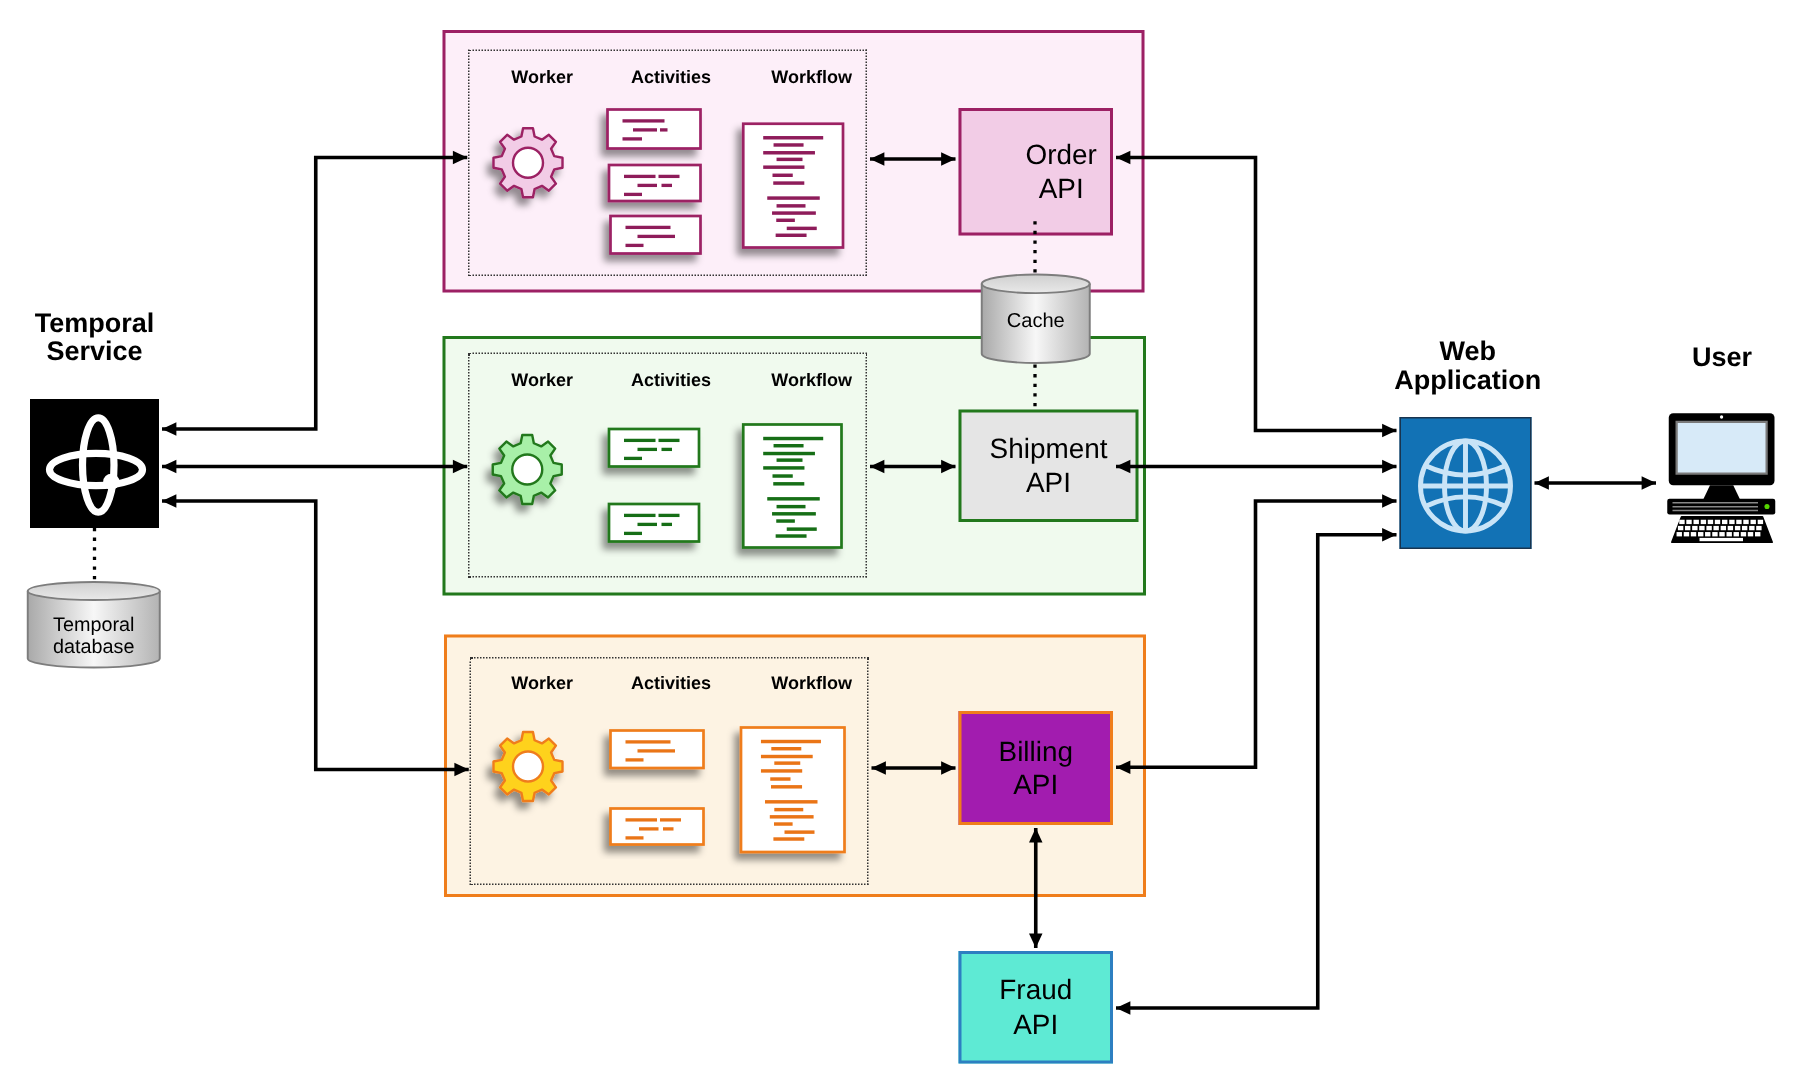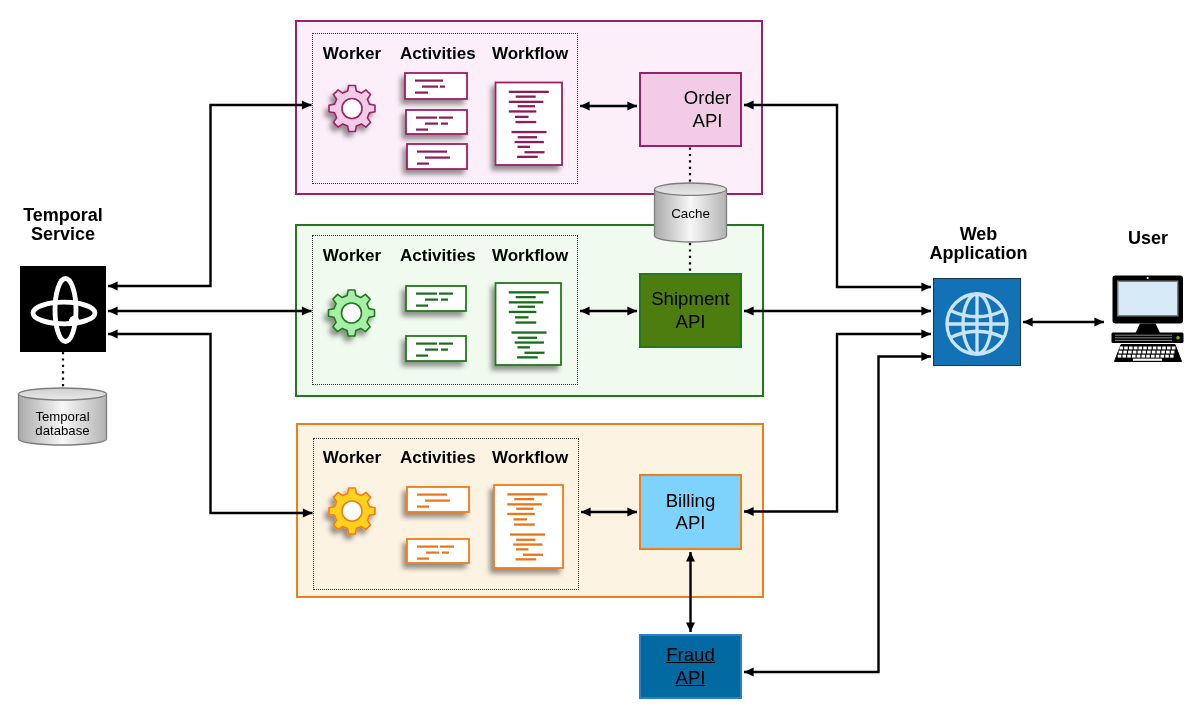--- a/index.html
+++ b/index.html
@@ -3,43 +3,43 @@
 html,body{margin:0;padding:0;}
 body{width:1200px;height:726px;position:relative;background:#fff;
   font-family:"Liberation Sans",sans-serif;overflow:hidden;}
 .abs{position:absolute;}
 .panel{position:absolute;border:2.4px solid;box-sizing:border-box;}
 .dotted{position:absolute;border:1.5px dotted #333;box-sizing:border-box;}
 .api{position:absolute;border:2px solid;box-sizing:border-box;display:flex;
   align-items:center;justify-content:center;text-align:center;
   font-size:18.6px;line-height:22.4px;color:#000;}
 .lbl{position:absolute;font-weight:bold;color:#000;text-align:center;}
-.h3{font-size:17px;}
+.h3{font-size:12px;text-align:right;}
 .h2{font-size:18px;line-height:19.4px;}
 </style></head><body>
 
 <div class="panel" style="left:295px;top:20px;width:468px;height:175px;background:#fdeff9;border-color:#9c2064;"></div>
 <div class="panel" style="left:295px;top:224px;width:469px;height:173px;background:#f0faee;border-color:#22781c;"></div>
 <div class="panel" style="left:296px;top:423px;width:468px;height:175px;background:#fdf3e3;border-color:#ef7d1b;"></div>
 <div class="dotted" style="left:312px;top:33px;width:266px;height:151px;"></div>
 <div class="dotted" style="left:312px;top:235px;width:266px;height:150px;"></div>
 <div class="dotted" style="left:313px;top:438px;width:266px;height:152px;"></div>
 <div class="lbl h3" style="left:322px;top:44px;width:60px;">Worker</div>
 <div class="lbl h3" style="left:400px;top:44px;width:74px;">Activities</div>
 <div class="lbl h3" style="left:492px;top:44px;width:76px;">Workflow</div>
 <div class="lbl h3" style="left:322px;top:246px;width:60px;">Worker</div>
 <div class="lbl h3" style="left:400px;top:246px;width:74px;">Activities</div>
 <div class="lbl h3" style="left:492px;top:246px;width:76px;">Workflow</div>
 <div class="lbl h3" style="left:322px;top:448px;width:60px;">Worker</div>
 <div class="lbl h3" style="left:400px;top:448px;width:74px;">Activities</div>
 <div class="lbl h3" style="left:492px;top:448px;width:76px;">Workflow</div>
-<div class="api" style="left:639px;top:72px;width:103px;height:75px;background:#f2cce6;border-color:#9c2064;padding-left:34px;">Order<br>API</div>
-<div class="api" style="left:639px;top:273px;width:103px;height:75px;background:#4d7c0f;border-color:#22781c;">Shipment<br>API</div>
-<div class="api" style="left:639px;top:474px;width:103px;height:76px;background:#7dd3fc;border-color:#ef7d1b;">Billing<br>API</div>
-<div class="api" style="left:639px;top:634px;width:103px;height:65px;background:#0369a1;border-color:#2d7fc1;text-decoration:underline;">Fraud<br>API</div>
+<div class="api" style="left:639px;top:72px;width:103px;height:85px;background:#f2cce6;border-color:#9c2064;padding-left:34px;">Order<br>API</div>
+<div class="api" style="left:639px;top:273px;width:120px;height:75px;background:#e5e5e5;border-color:#22781c;">Shipment<br>API</div>
+<div class="api" style="left:639px;top:474px;width:103px;height:76px;background:#a21caf;border-color:#ef7d1b;">Billing<br>API</div>
+<div class="api" style="left:639px;top:634px;width:103px;height:75px;background:#5eead4;border-color:#2d7fc1;">Fraud<br>API</div>
 <div class="lbl h2" style="left:13px;top:206px;width:100px;">Temporal<br>Service</div>
 <div class="lbl h2" style="left:928px;top:225px;width:101px;">Web<br>Application</div>
 <div class="lbl h2" style="left:1113px;top:229px;width:70px;">User</div>
 <div class="abs" style="left:20px;top:266px;width:86px;height:86px;background:#000;">
 <svg width="86" height="86" viewBox="0 0 86 86">
 <ellipse cx="45.5" cy="44" rx="10.5" ry="31.5" fill="none" stroke="#fff" stroke-width="4.8"></ellipse>
 <ellipse cx="44" cy="47" rx="31" ry="10.8" fill="none" stroke="#fff" stroke-width="4.8"></ellipse>
 <circle cx="54.2" cy="55.2" r="5.4" fill="#fff"></circle>
 </svg></div>
 <div class="abs" style="left:933px;top:278px;width:88px;height:88px;background:#1272b5;border:1px solid #18344f;box-sizing:border-box;">

